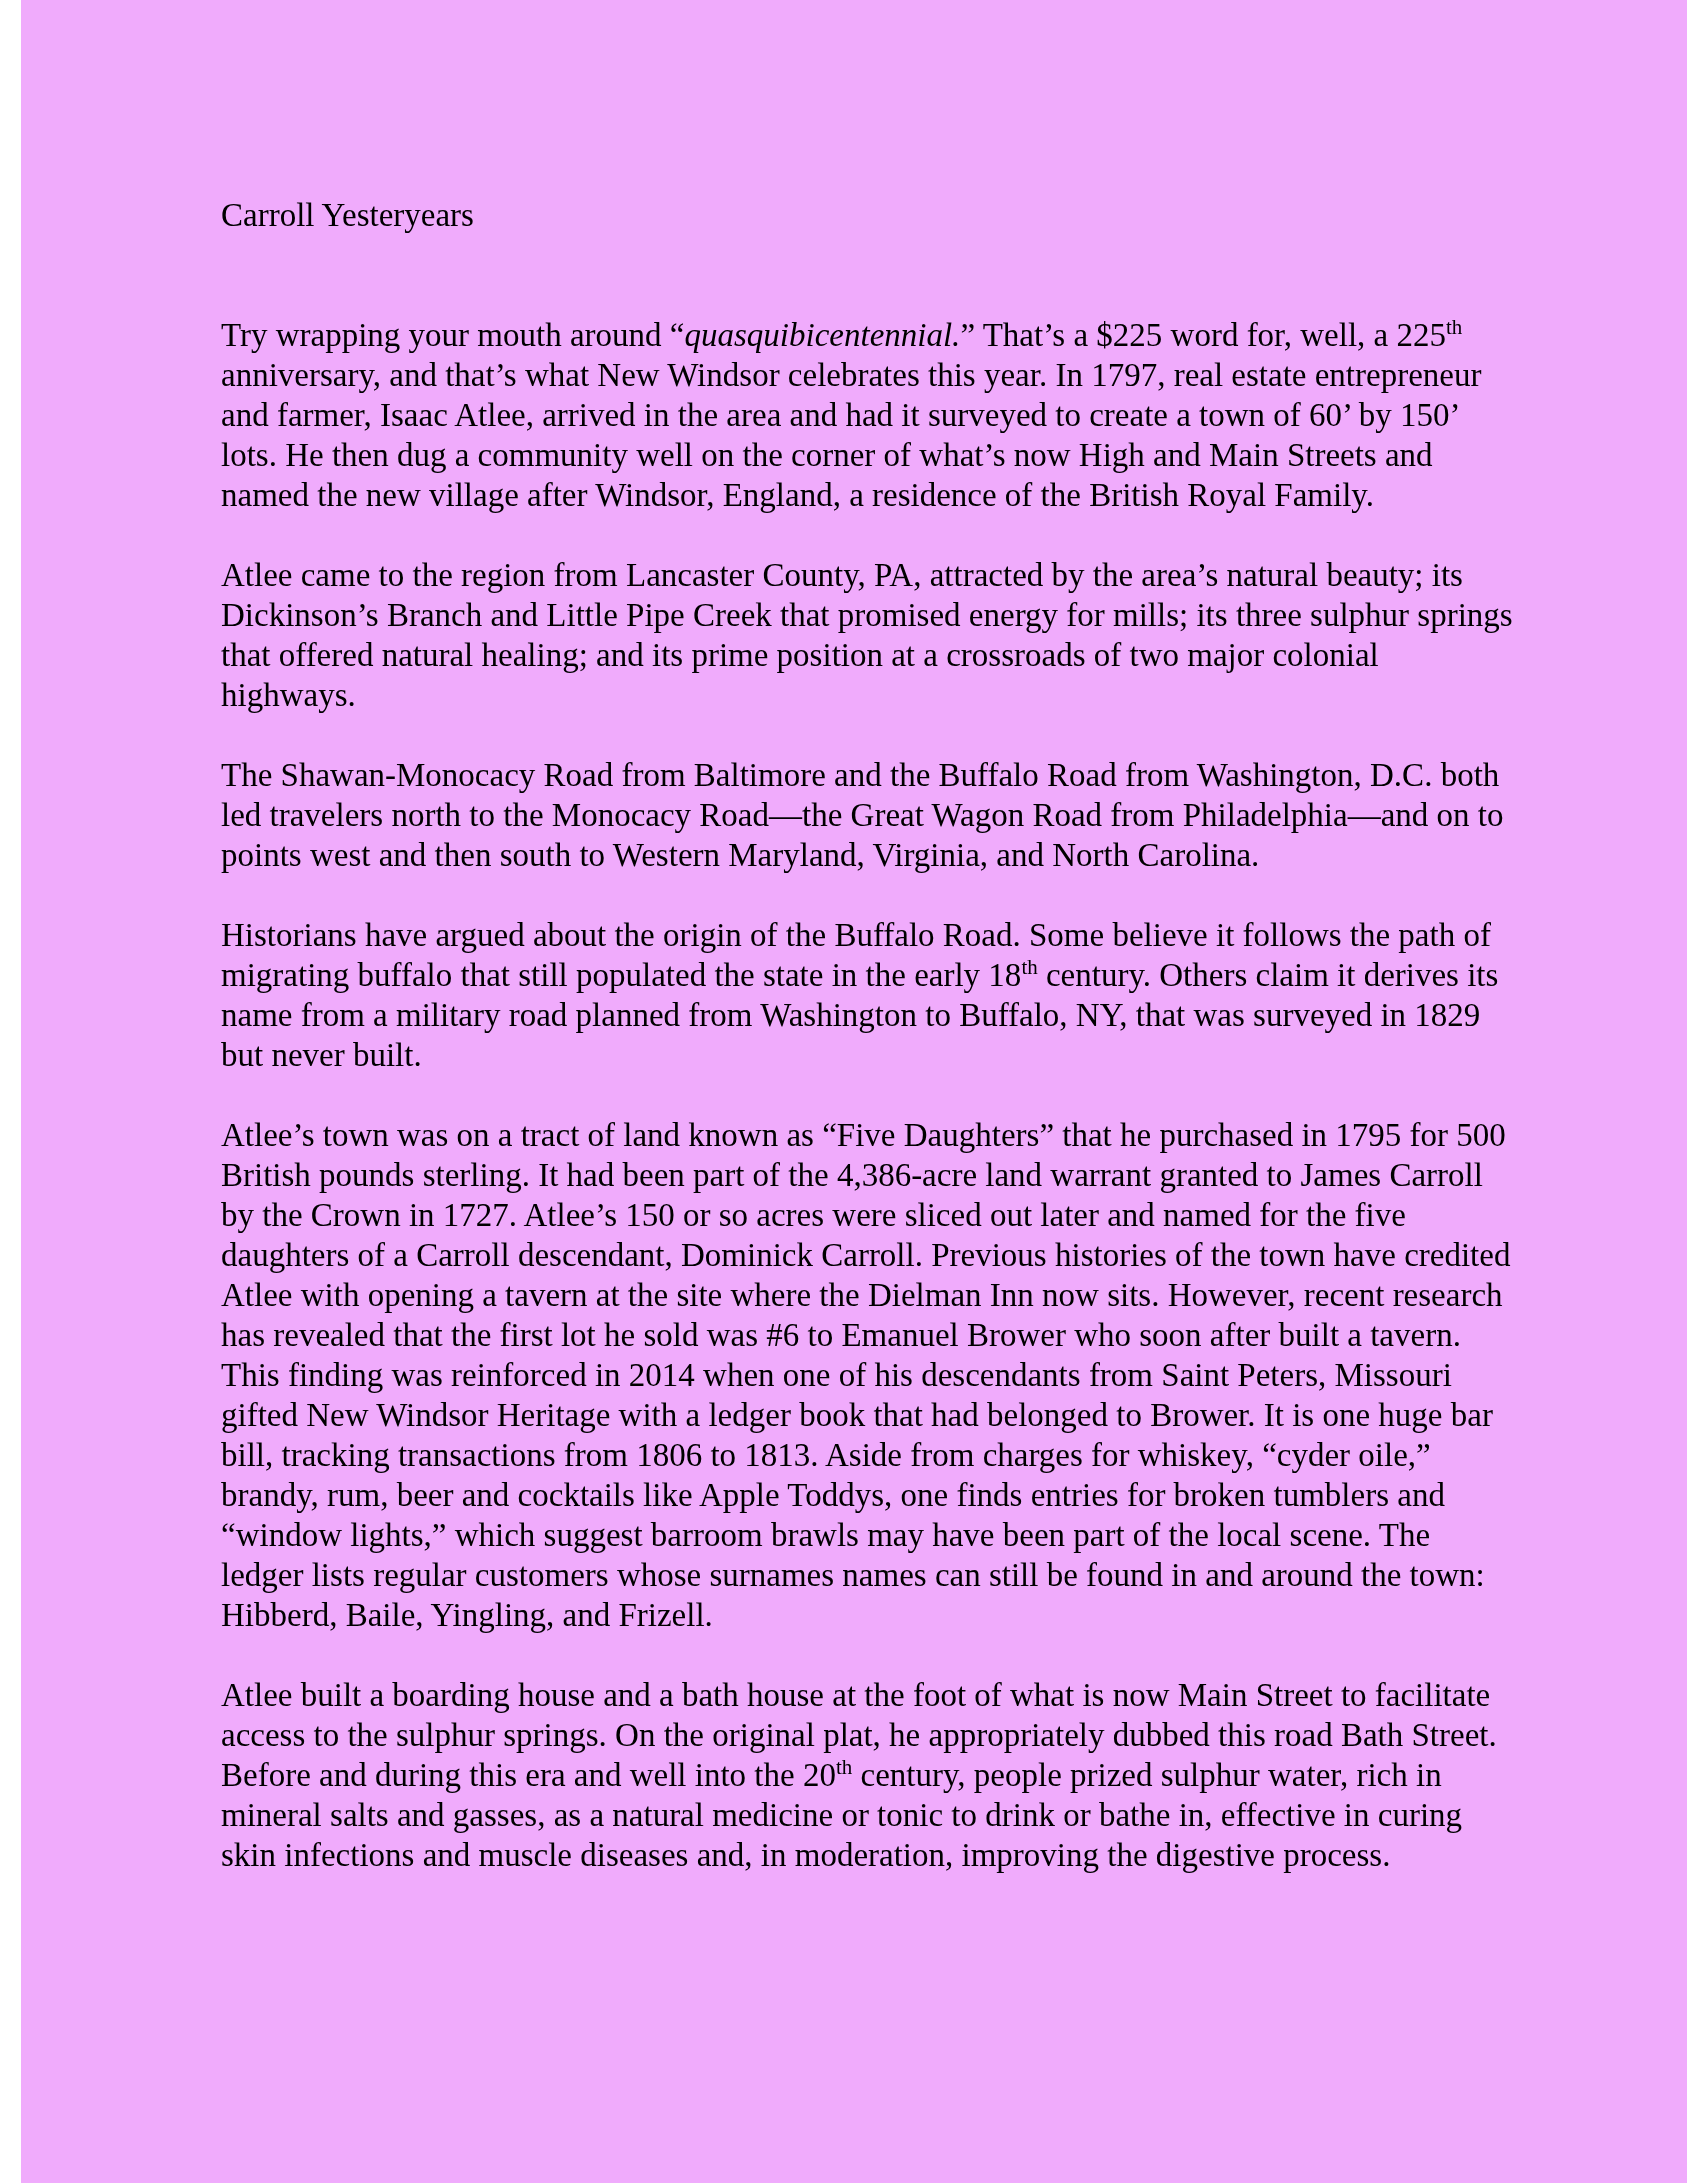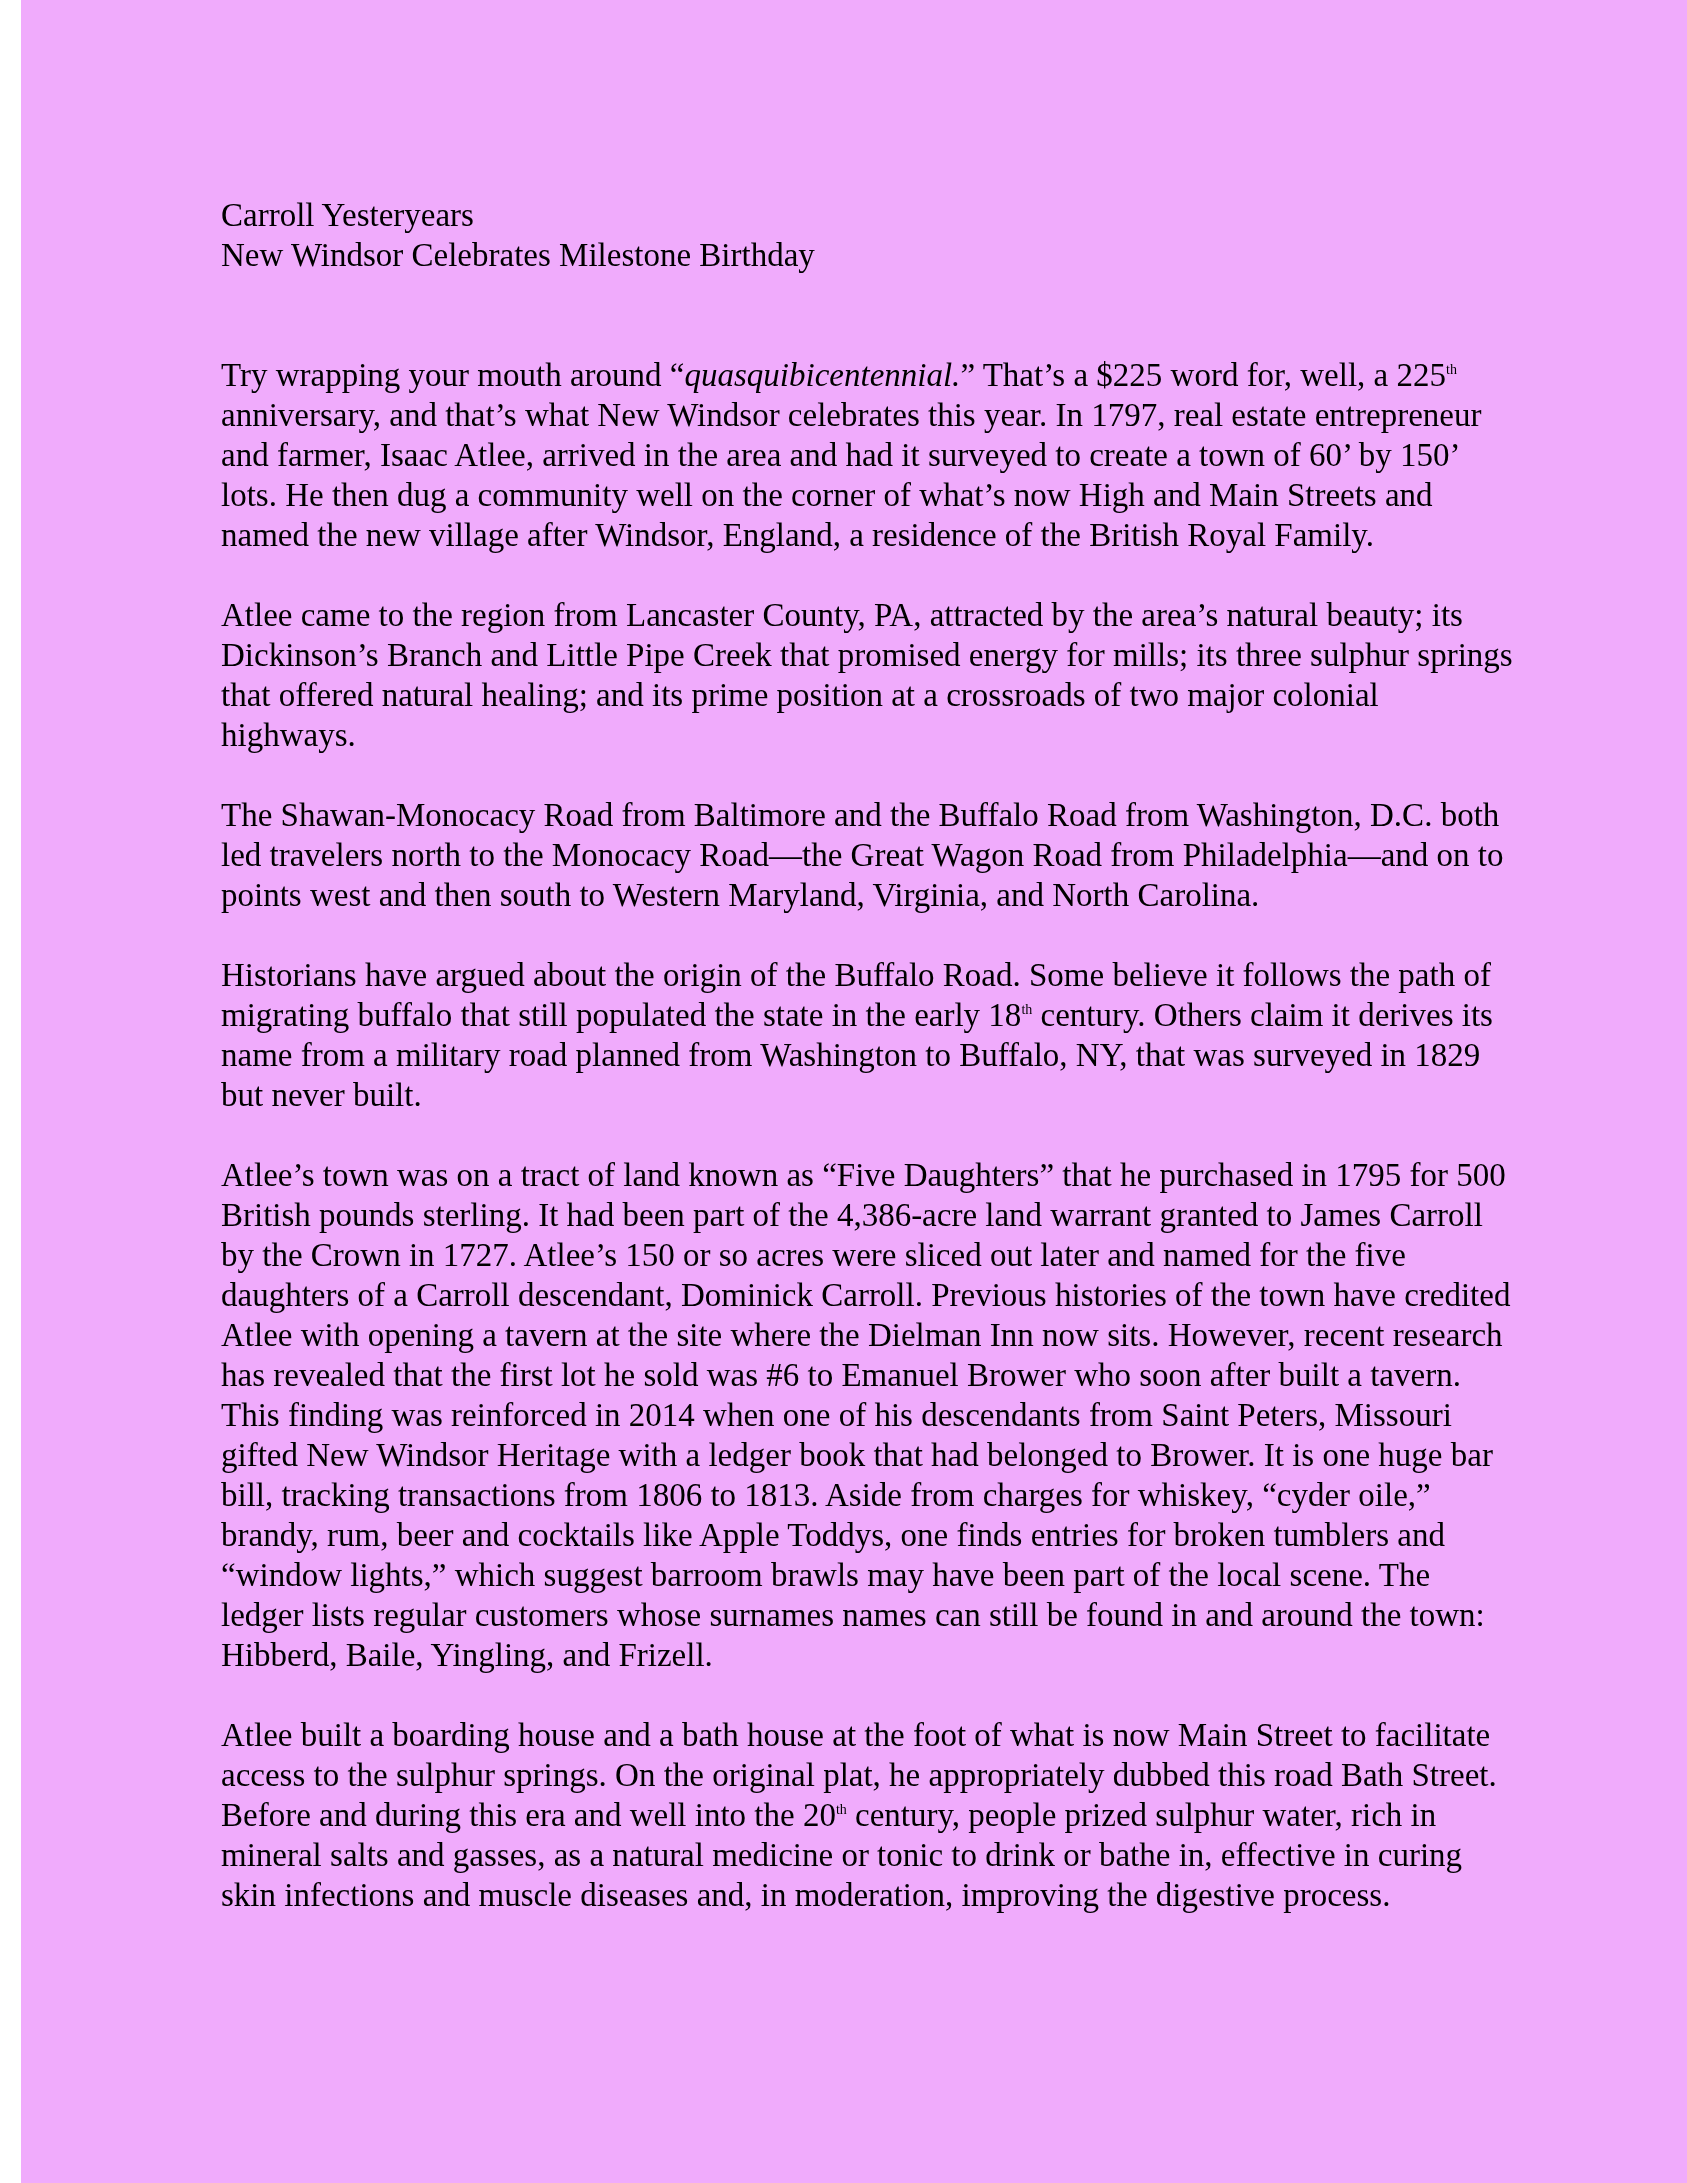--- a/index.html
+++ b/index.html
@@ -34,32 +34,31 @@
     padding: 0;
     text-align: left;
   }
   .doc-body p.para:last-child {
     margin-bottom: 0;
   }
   em {
     font-style: italic;
   }
   sup {
-    font-size: 14px;
+    font-size: 21px;
     line-height: 0;
     vertical-align: super;
   }
 </style>
 </head>
 <body>
 
 <div class="page">
   <div class="doc-header">
     <div class="header-line">Carroll Yesteryears</div>
-    <div class="header-line">New Windsor Celebrates Milestone Birthday</div>
   </div>
   <div class="doc-body">
       <p class="para"><span>Try wrapping your mouth around “</span><em>quasquibicentennial.</em><span>” That’s a $225 word for, well, a 225</span><sup>th</sup><span> anniversary, and that’s what New Windsor celebrates this year. In 1797, real estate entrepreneur and farmer, Isaac Atlee, arrived in the area and had it surveyed to create a town of 60’ by 150’ lots. He then dug a community well on the corner of what’s now High and Main Streets and named the new village after Windsor, England, a residence of the British Royal Family.</span></p>
       <p class="para"><span>Atlee came to the region from Lancaster County, PA, attracted by the area’s natural beauty; its Dickinson’s Branch and Little Pipe Creek that promised energy for mills; its three sulphur springs that offered natural healing; and its prime position at a crossroads of two major colonial highways.</span></p>
       <p class="para"><span>The Shawan-Monocacy Road from Baltimore and the Buffalo Road from Washington, D.C. both led travelers north to the Monocacy Road—the Great Wagon Road from Philadelphia—and on to points west and then south to Western Maryland, Virginia, and North Carolina.</span></p>
       <p class="para"><span>Historians have argued about the origin of the Buffalo Road. Some believe it follows the path of migrating buffalo that still populated the state in the early 18</span><sup>th</sup><span> century. Others claim it derives its name from a military road planned from Washington to Buffalo, NY, that was surveyed in 1829 but never built.</span></p>
       <p class="para"><span>Atlee’s town was on a tract of land known as “Five Daughters” that he purchased in 1795 for 500 British pounds sterling. It had been part of the 4,386-acre land warrant granted to James Carroll by the Crown in 1727. Atlee’s 150 or so acres were sliced out later and named for the five daughters of a Carroll descendant, Dominick Carroll. Previous histories of the town have credited Atlee with opening a tavern at the site where the Dielman Inn now sits. However, recent research has revealed that the first lot he sold was #6 to Emanuel Brower who soon after built a tavern. This finding was reinforced in 2014 when one of his descendants from Saint Peters, Missouri gifted New Windsor Heritage with a ledger book that had belonged to Brower. It is one huge bar bill, tracking transactions from 1806 to 1813. Aside from charges for whiskey, “cyder oile,” brandy, rum, beer and cocktails like Apple Toddys, one finds entries for broken tumblers and “window lights,” which suggest barroom brawls may have been part of the local scene. The ledger lists regular customers whose surnames names can still be found in and around the town: Hibberd, Baile, Yingling, and Frizell.</span></p>
       <p class="para"><span>Atlee built a boarding house and a bath house at the foot of what is now Main Street to facilitate access to the sulphur springs. On the original plat, he appropriately dubbed this road Bath Street. Before and during this era and well into the 20</span><sup>th</sup><span> century, people prized sulphur water, rich in mineral salts and gasses, as a natural medicine or tonic to drink or bathe in, effective in curing skin infections and muscle diseases and, in moderation, improving the digestive process.</span></p>
     </div>
 </div>

